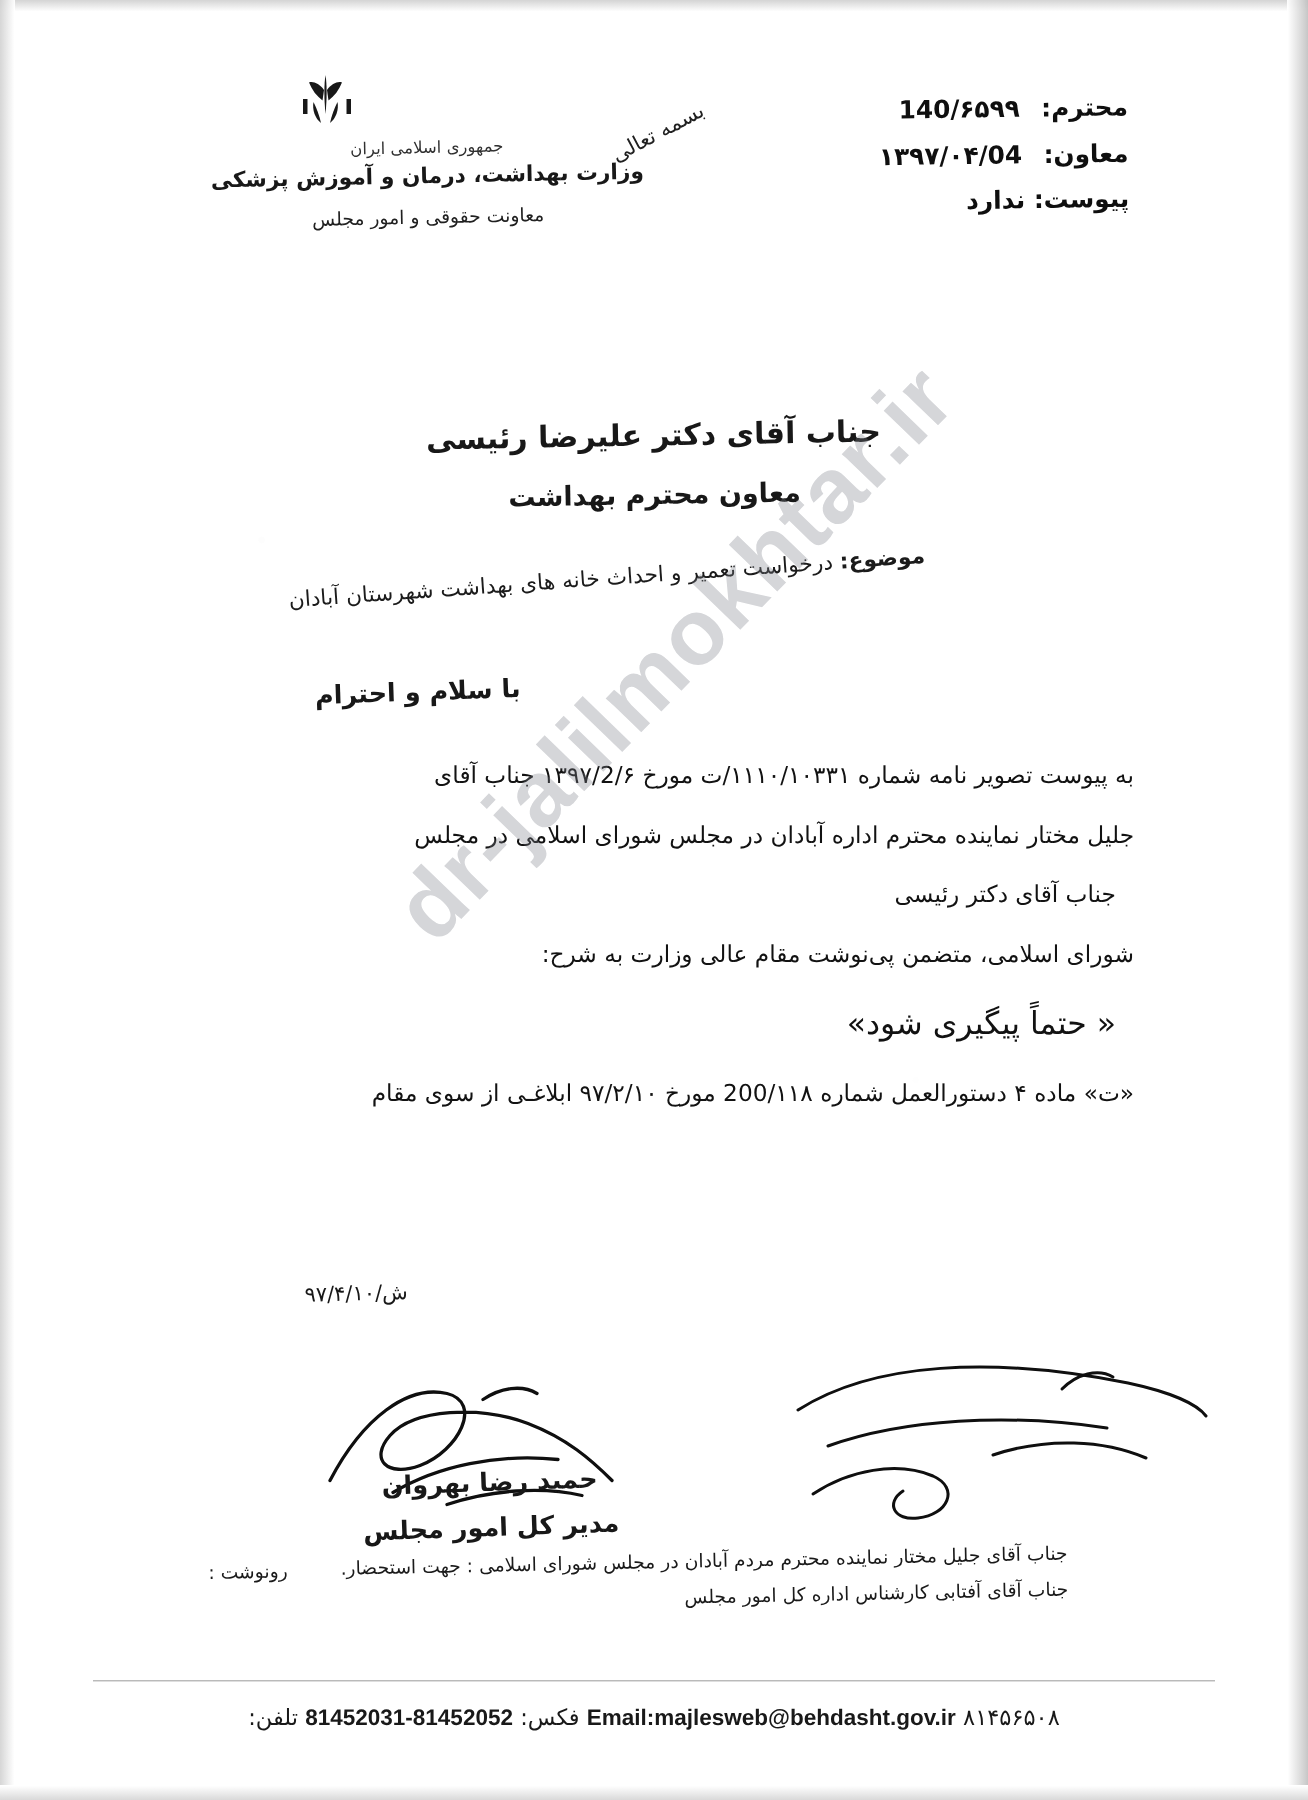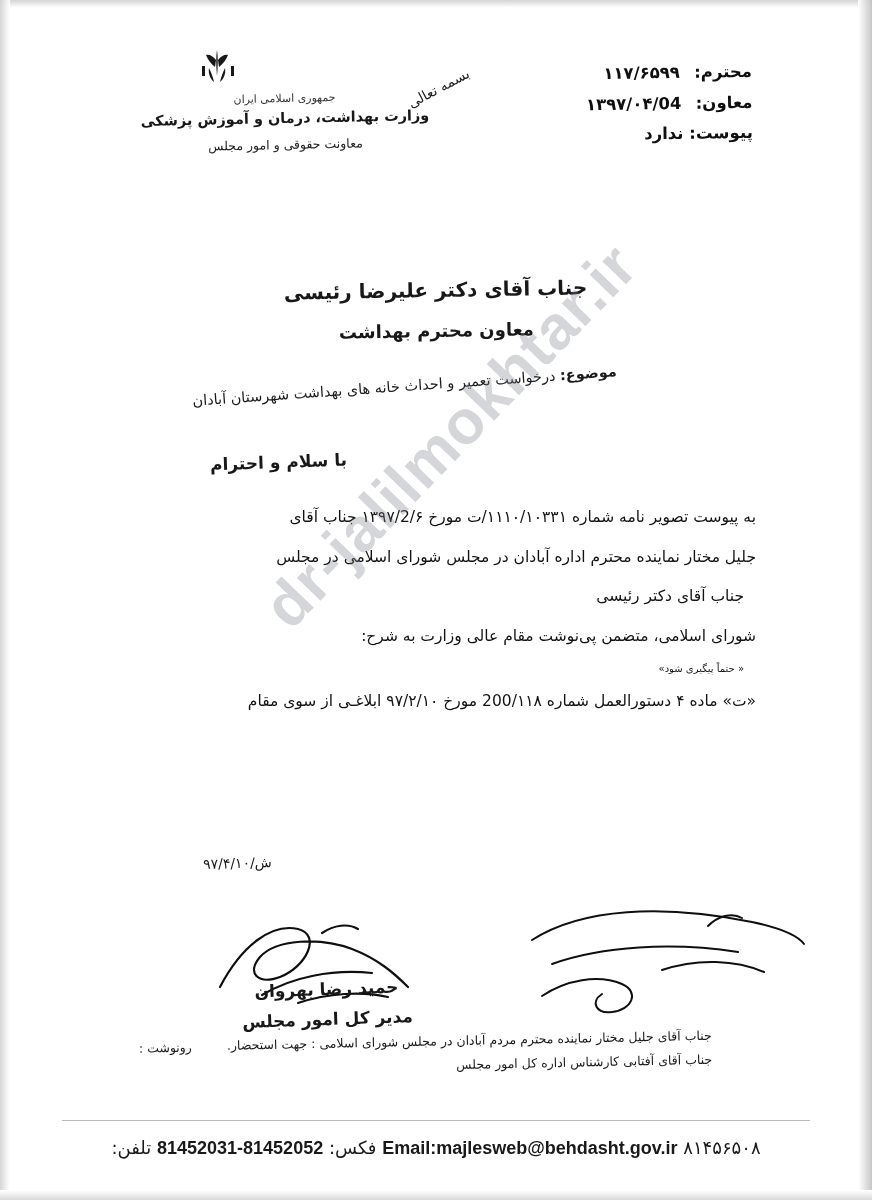--- a/index.html
+++ b/index.html
@@ -135,21 +135,21 @@
     right: 116px;
     width: 648px;
     font-size: 15.5px;
     line-height: 2.55;
     text-align: justify;
     color: #141414;
   }
   .body-text p { margin: 0; }
   .body-text .ln { display: block; }
   .body-text .indent-r { padding-right: 12px; }
-  .quote { font-size: 10px; }
+  .quote { font-size: 21px; }
   .sign-date {
     position: absolute;
     top: 855px;
     right: 600px;
     font-size: 14px;
     transform: rotate(-1.5deg);
   }
 
   
   .watermark {
@@ -227,39 +227,39 @@
   .footer {
     position: absolute;
     top: 1130px;
     left: 62px;
     right: 62px;
     text-align: center;
     font-size: 11.5px;
     line-height: 2.05;
     color: #1b1b1b;
   }
-  .footer .f2 { font-size: 18px; }
+  .footer .f2 { font-size: 15px; }
   .footer .email { font-family: "Liberation Sans", sans-serif; font-weight: 700; }
   .footer .nums { font-family: "Liberation Sans", sans-serif; font-weight: 700; }
 </style>
 </head>
 <body>
 
 <div class="page">
 
   <div class="scan-edge-top"></div>
   <div class="scan-edge-left"></div>
   <div class="scan-edge-right"></div>
   <div class="scan-edge-bottom"></div>
   <div class="noise"></div>
 
   <div class="hdr-left">
     <div class="row">
       <span class="lbl">محترم:</span>
-      <span class="val">۱۱۷/۶۵۹۹</span>
+      <span class="val">140/۶۵۹۹</span>
     </div>
     <div class="row">
       <span class="lbl">معاون:</span>
       <span class="val">۱۳۹۷/۰۴/04</span>
     </div>
     <div class="row">پیوست: ندارد</div>
   </div>
 
   <div class="besmeh">بسمه تعالی</div>
 

